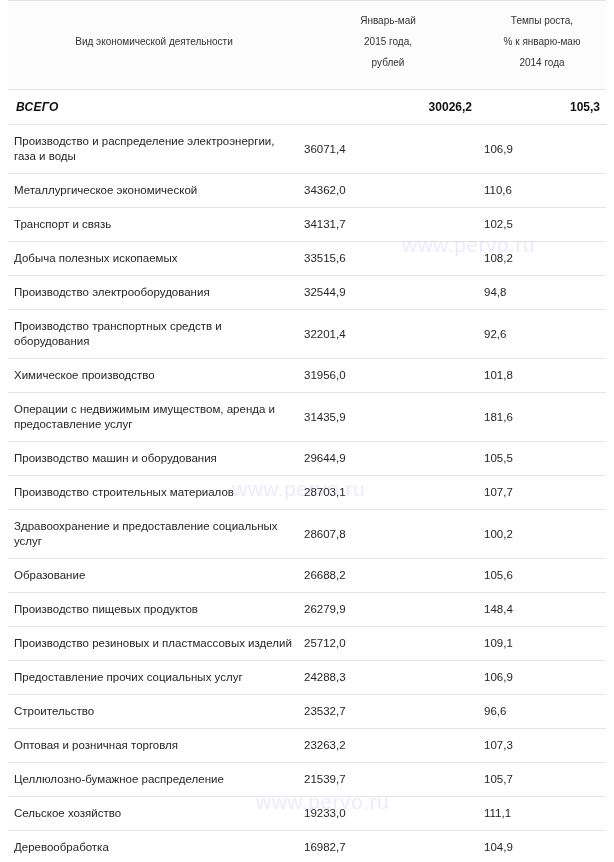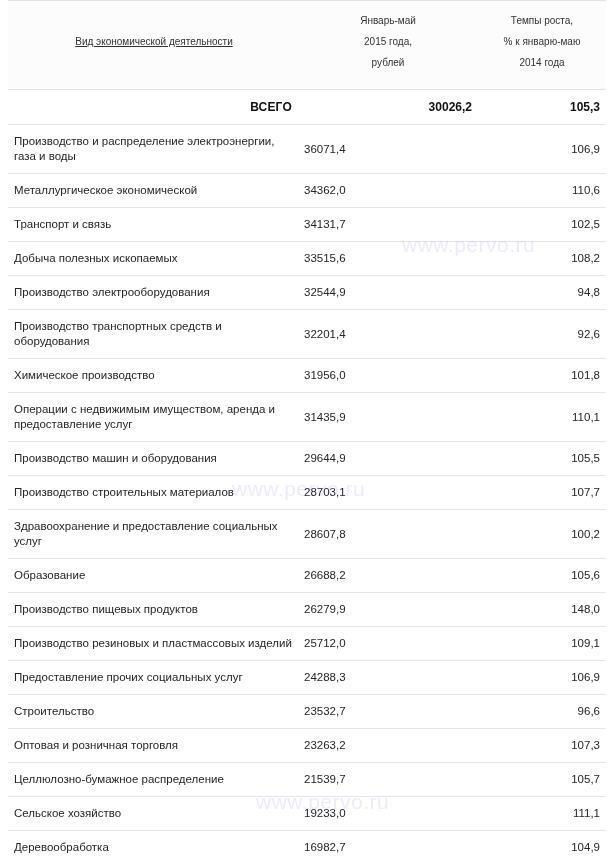--- a/index.html
+++ b/index.html
@@ -47,51 +47,50 @@
     line-height: 21px;
     color: #333333;
     padding: 9px 6px 16px 6px;
     vertical-align: middle;
     border-top: 1px solid #e2e2e2;
     border-bottom: 1px solid #e2e2e2;
   }
   th.h-name {
     text-align: center;
     padding-left: 8px;
-    text-decoration: underline;
   }
   th.h-val, th.h-rate {
     text-align: center;
   }
   .hline { display: block; white-space: nowrap; }
 
   
   tr.total-row td {
     font-weight: bold;
     font-size: 12px;
     color: #111111;
     padding: 10px 6px 10px 6px;
     border-bottom: 1px solid #e2e2e2;
   }
-  tr.total-row td.t-name { text-align: right; padding-left: 8px; letter-spacing: .2px;}
+  tr.total-row td.t-name { text-align: left; padding-left: 8px; letter-spacing: .2px; font-style: italic;}
   tr.total-row td.t-val  { text-align: right; }
   tr.total-row td.t-rate { text-align: right; }
 
   
   tbody.data-body td {
     font-size: 11.5px;
     line-height: 15px;
     color: #262626;
     padding: 9px 6px 9px 6px;
     border-bottom: 1px solid #e6e6e6;
     vertical-align: middle;
   }
   td.d-name { text-align: left; padding-left: 8px; }
   td.d-val  { text-align: left; color: #1f1f1f; }
-  td.d-rate { text-align: right; color: #1f1f1f; }
+  td.d-rate { text-align: left; color: #1f1f1f; }
 
   
   .watermark {
     position: absolute;
     z-index: 5;
     pointer-events: none;
     color: #8b5cf6;
     opacity: 0.13;
     font-family: "Liberation Sans", "DejaVu Sans", sans-serif;
     font-size: 21px;
@@ -173,21 +172,21 @@
           <td class="d-rate">92,6</td>
         </tr>
         <tr>
           <td class="d-name">Химическое производство</td>
           <td class="d-val">31956,0</td>
           <td class="d-rate">101,8</td>
         </tr>
         <tr>
           <td class="d-name">Операции с недвижимым имуществом, аренда и предоставление услуг</td>
           <td class="d-val">31435,9</td>
-          <td class="d-rate">110,1</td>
+          <td class="d-rate">181,6</td>
         </tr>
         <tr>
           <td class="d-name">Производство машин и оборудования</td>
           <td class="d-val">29644,9</td>
           <td class="d-rate">105,5</td>
         </tr>
         <tr>
           <td class="d-name">Производство строительных материалов</td>
           <td class="d-val">28703,1</td>
           <td class="d-rate">107,7</td>
@@ -198,21 +197,21 @@
           <td class="d-rate">100,2</td>
         </tr>
         <tr>
           <td class="d-name">Образование</td>
           <td class="d-val">26688,2</td>
           <td class="d-rate">105,6</td>
         </tr>
         <tr>
           <td class="d-name">Производство пищевых продуктов</td>
           <td class="d-val">26279,9</td>
-          <td class="d-rate">148,0</td>
+          <td class="d-rate">148,4</td>
         </tr>
         <tr>
           <td class="d-name">Производство резиновых и пластмассовых изделий</td>
           <td class="d-val">25712,0</td>
           <td class="d-rate">109,1</td>
         </tr>
         <tr>
           <td class="d-name">Предоставление прочих социальных услуг</td>
           <td class="d-val">24288,3</td>
           <td class="d-rate">106,9</td>

